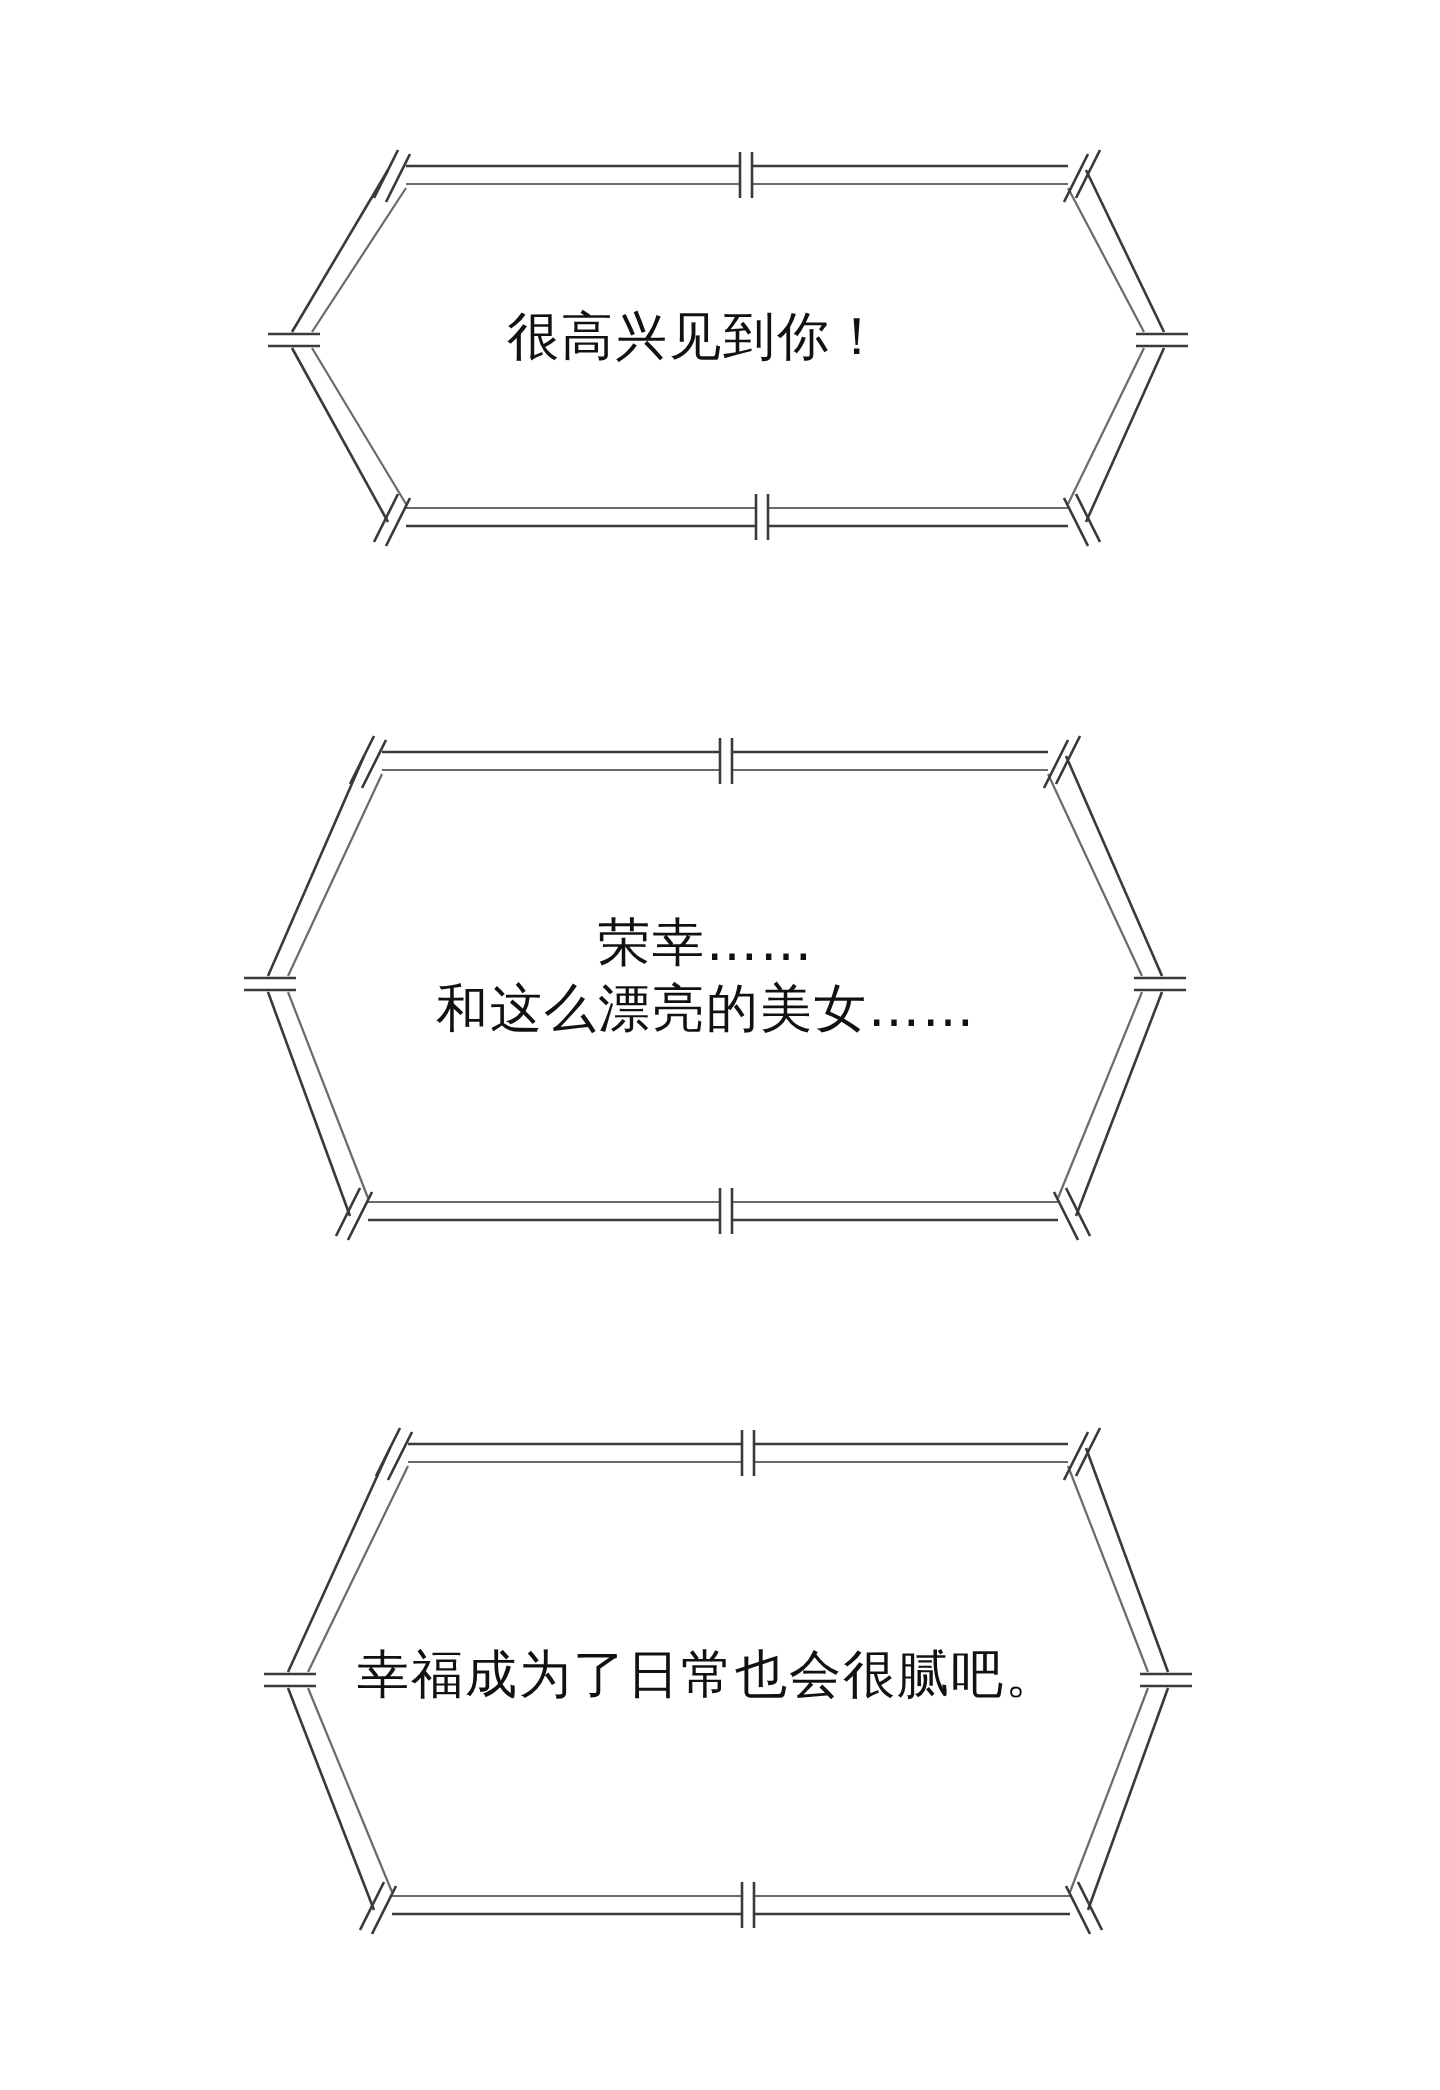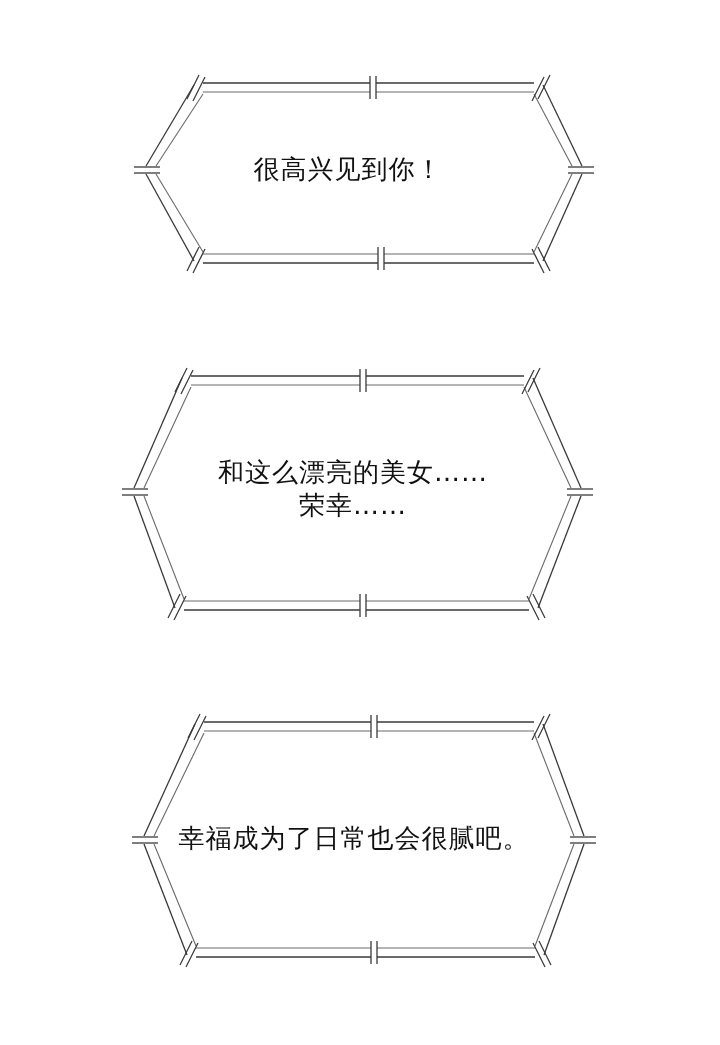--- a/index.html
+++ b/index.html
@@ -86,22 +86,22 @@
         <line x1="571" y1="496" x2="529" y2="599" class="frame-line light"></line>
         <line x1="567" y1="489" x2="593" y2="489" class="frame-line"></line>
         <line x1="567" y1="495" x2="593" y2="495" class="frame-line"></line>
         <line x1="528" y1="392" x2="540" y2="368" class="frame-line"></line>
         <line x1="522" y1="394" x2="534" y2="370" class="frame-line"></line>
         <line x1="533" y1="594" x2="545" y2="618" class="frame-line"></line>
         <line x1="527" y1="596" x2="539" y2="620" class="frame-line"></line>
       </svg>
   </div>
   <div class="caption" style="top:456px;">
+    <div style="padding-left:10px;">荣幸……</div>
     <div style="padding-left:10px;">和这么漂亮的美女……</div>
-    <div style="padding-left:10px;">荣幸……</div>
   </div>
 
   <div class="panel" style="top:0;height:1045px;">
     <svg id="svg-2" width="720" height="1045">
         <line x1="204" y1="722" x2="371" y2="722" class="frame-line"></line>
         <line x1="377" y1="722" x2="534" y2="722" class="frame-line"></line>
         <line x1="204" y1="731" x2="371" y2="731" class="frame-line light"></line>
         <line x1="377" y1="731" x2="534" y2="731" class="frame-line light"></line>
         <line x1="371" y1="715" x2="371" y2="738" class="frame-line"></line>
         <line x1="377" y1="715" x2="377" y2="738" class="frame-line"></line>

